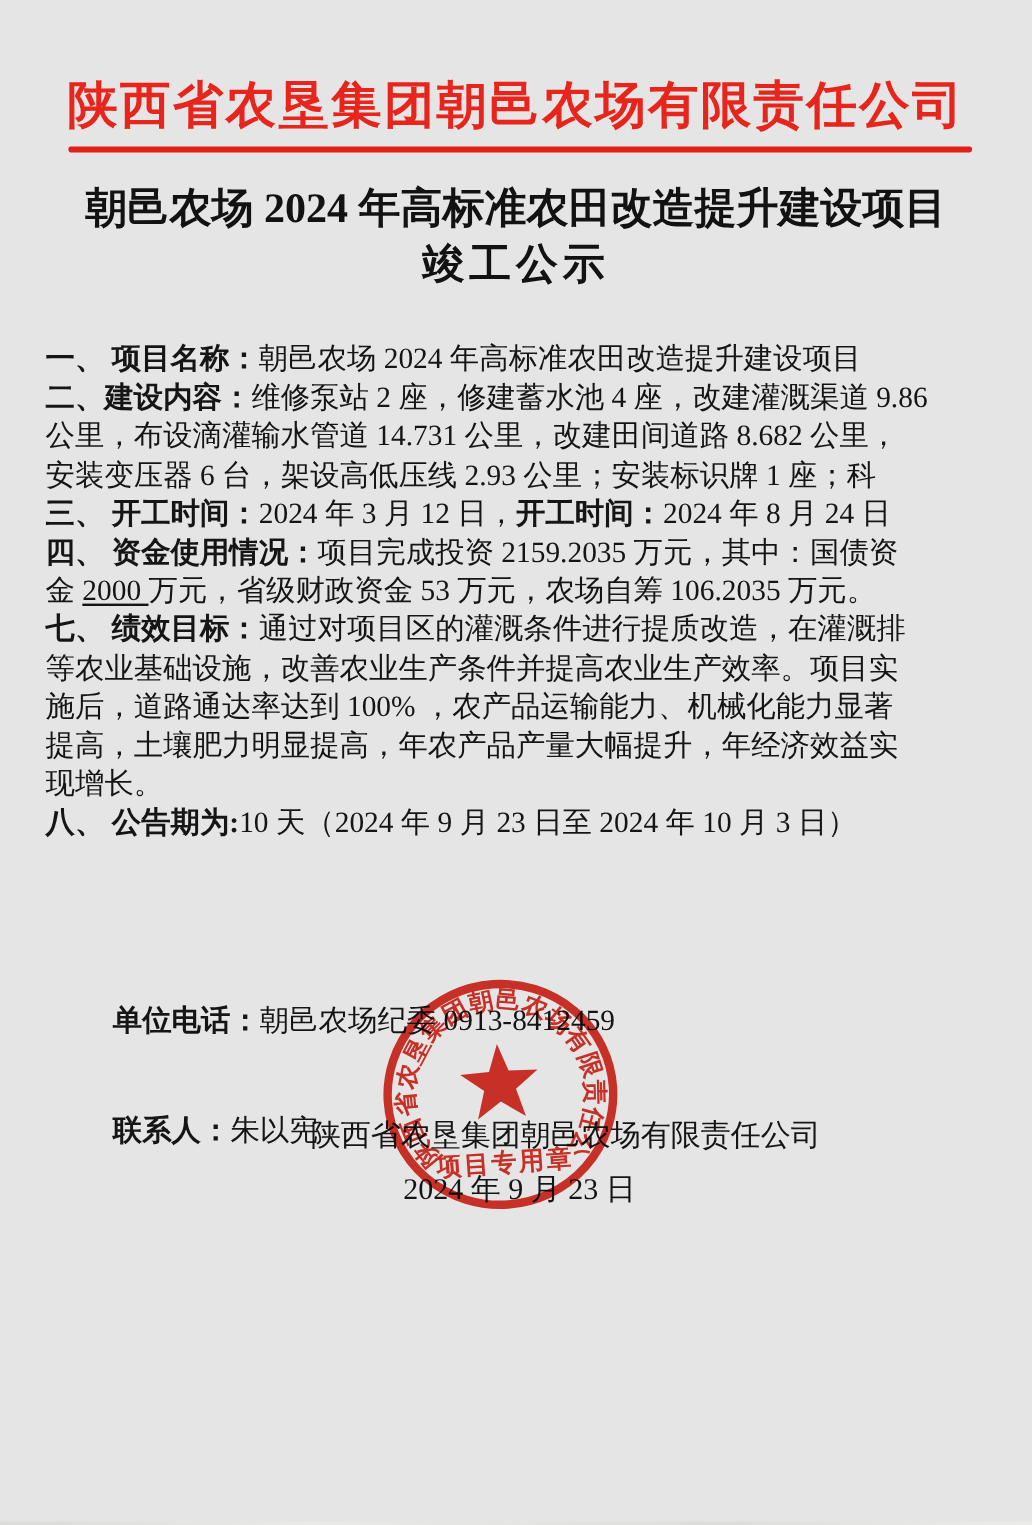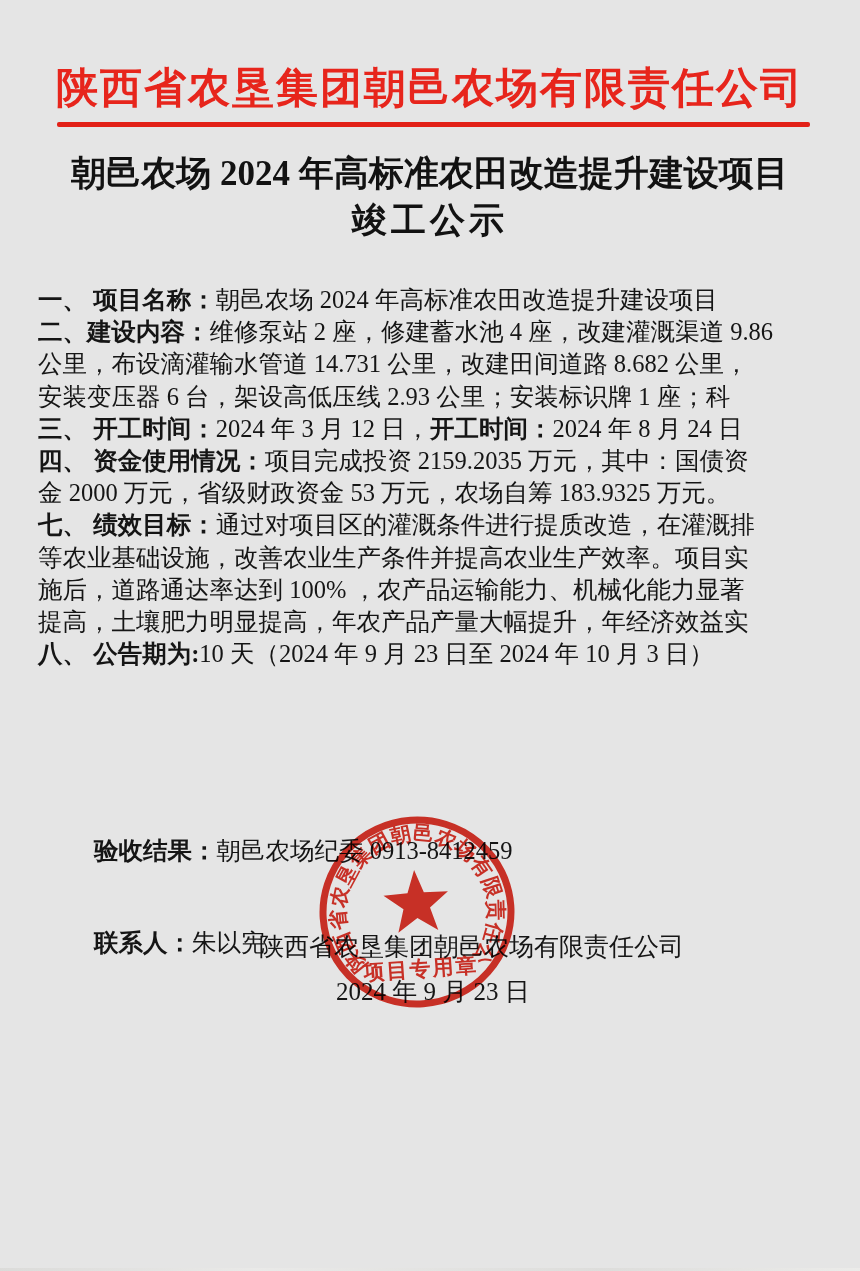--- a/index.html
+++ b/index.html
@@ -11,21 +11,21 @@
     position:absolute;top:60px;left:0;width:100%;text-align:center;
     font-size:42px;font-weight:700;color:#e7251c;letter-spacing:2px;white-space:pre;
   }
   .rule{position:absolute;top:122px;left:57px;width:753px;height:5px;background:#e22017;border-radius:2px;}
   .doc-title{position:absolute;left:0;width:100%;text-align:center;font-size:35px;font-weight:700;color:#121212;white-space:pre;}
   .doc-title.l1{top:150px;}
   .doc-title.l2{top:197px;letter-spacing:4px;}
   .docbody{position:absolute;top:284px;left:38px;width:790px;font-size:24.5px;}
   .line{height:32.2px;line-height:32.2px;white-space:pre;}
   .line .b{font-weight:700;}
-  .line .u{text-underline-offset:3px;text-decoration-thickness:2px;}
+  .line .u{text-decoration:underline;text-underline-offset:3px;text-decoration-thickness:2px;}
   .cline{position:absolute;left:94px;font-size:24.5px;}
   .cline .line{height:30px;line-height:30px;}
   #phone-line{top:836px;}
   #person-line{top:928px;}
   .signer{position:absolute;top:932px;left:259px;font-size:25px;line-height:30px;white-space:pre;}
   .sig-date{position:absolute;top:977px;left:336px;font-size:25px;line-height:30px;white-space:pre;}
   .stamp{
     position:absolute;left:305px;top:800px;width:224px;height:224px;
     mix-blend-mode:multiply;opacity:.92;transform:rotate(-4deg);
   }
@@ -44,30 +44,31 @@
   <div class="doc-title l1">朝邑农场 2024 年高标准农田改造提升建设项目</div>
   <div class="doc-title l2">竣工公示</div>
 
   <div class="docbody">
       <div class="line"><span class="b">一、 项目名称：</span><span>朝邑农场 2024 年高标准农田改造提升建设项目</span></div>
       <div class="line"><span class="b">二、建设内容：</span><span>维修泵站 2 座，修建蓄水池 4 座，改建灌溉渠道 9.86</span></div>
       <div class="line"><span>公里，布设滴灌输水管道 14.731 公里，改建田间道路 8.682 公里，</span></div>
       <div class="line"><span>安装变压器 6 台，架设高低压线 2.93 公里；安装标识牌 1 座；科</span></div>
       <div class="line"><span class="b">三、 开工时间：</span><span>2024 年 3 月 12 日，</span><span class="b">开工时间：</span><span>2024 年 8 月 24 日</span></div>
       <div class="line"><span class="b">四、 资金使用情况：</span><span>项目完成投资 2159.2035 万元，其中：国债资</span></div>
-      <div class="line"><span>金 </span><span class="u">2000 </span><span>万元，省级财政资金 53 万元，农场自筹 183.9325 万元。</span></div>
+      <div class="line"><span>金 </span><span class="u">2000 </span><span>万元，省级财政资金 53 万元，农场自筹 106.2035 万元。</span></div>
       <div class="line"><span class="b">七、 绩效目标：</span><span>通过对项目区的灌溉条件进行提质改造，在灌溉排</span></div>
       <div class="line"><span>等农业基础设施，改善农业生产条件并提高农业生产效率。项目实</span></div>
       <div class="line"><span>施后，道路通达率达到 100% ，农产品运输能力、机械化能力显著</span></div>
       <div class="line"><span>提高，土壤肥力明显提高，年农产品产量大幅提升，年经济效益实</span></div>
+      <div class="line"><span>现增长。</span></div>
       <div class="line"><span class="b">八、 公告期为:</span><span>10 天（2024 年 9 月 23 日至 2024 年 10 月 3 日）</span></div>
     </div>
 
   <div class="cline" id="phone-line">
-      <div class="line"><span class="b">验收结果：</span><span>朝邑农场纪委 0913-8412459</span></div>
+      <div class="line"><span class="b">单位电话：</span><span>朝邑农场纪委 0913-8412459</span></div>
     </div>
   <div class="cline" id="person-line">
       <div class="line"><span class="b">联系人：</span><span>朱以宪</span></div>
     </div>
 
   <div class="signer">陕西省农垦集团朝邑农场有限责任公司</div>
   <div class="sig-date">2024 年 9 月 23 日</div>
 
   <svg class="stamp" viewBox="0 0 224 224" aria-hidden="true">
     <ellipse cx="112" cy="112" rx="94" ry="92" fill="none" stroke="#dc2317" stroke-width="7"></ellipse>

